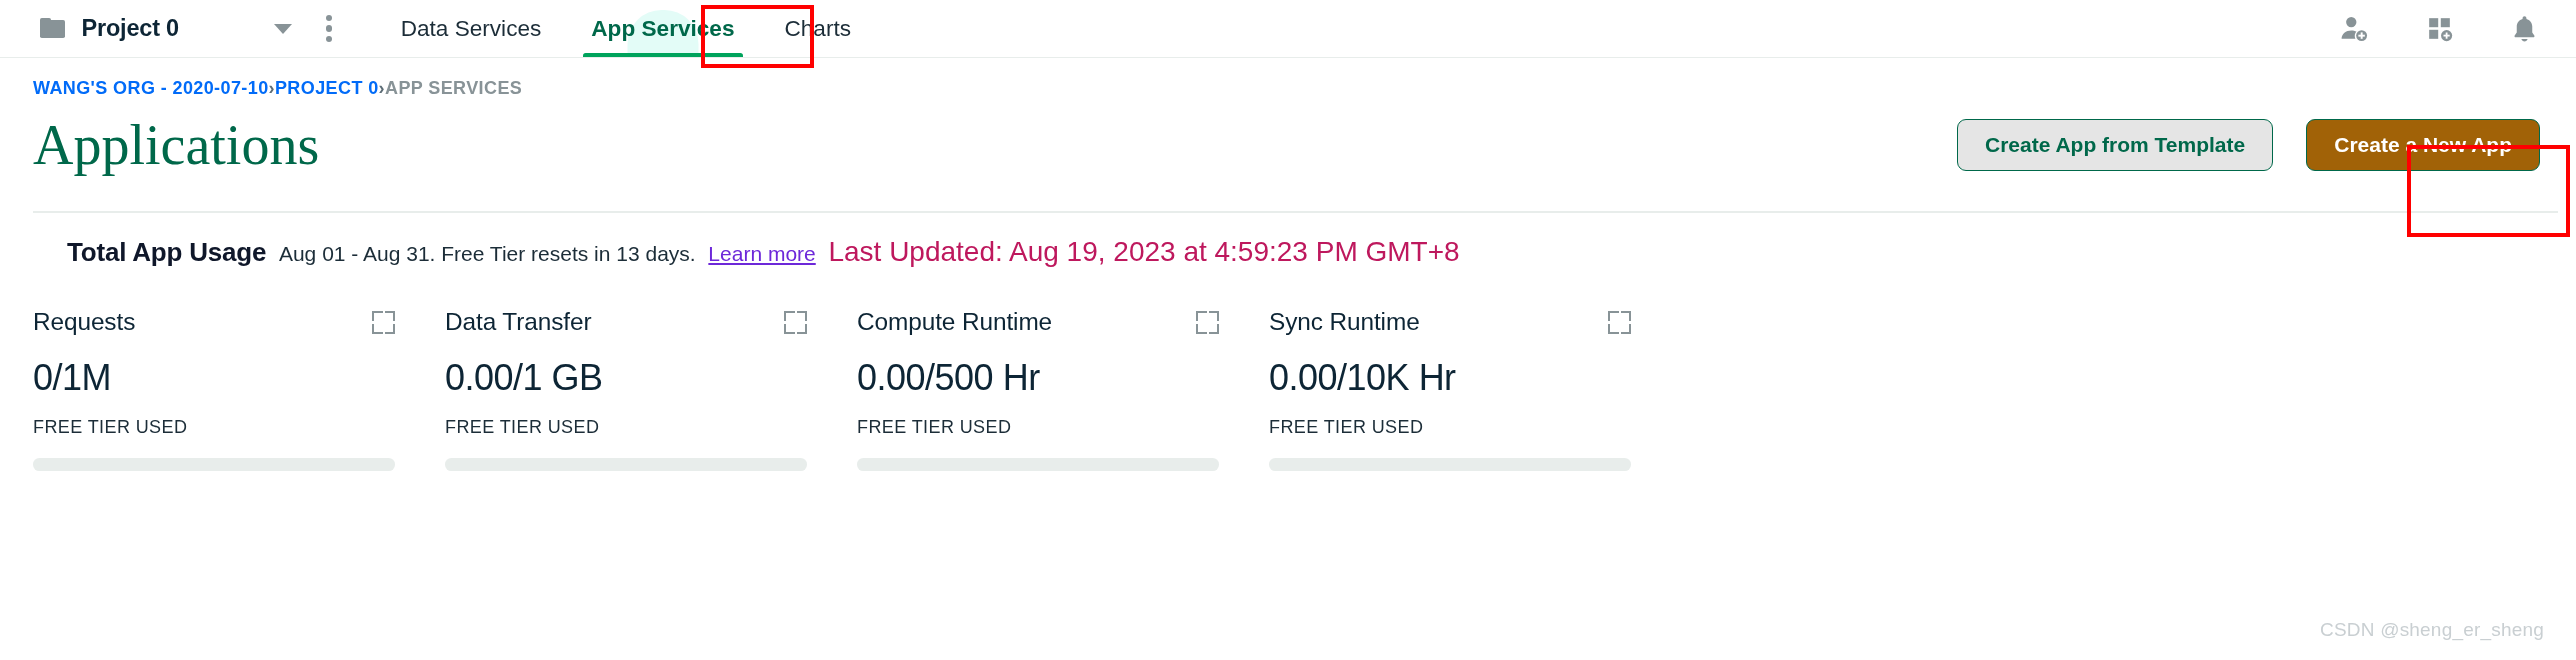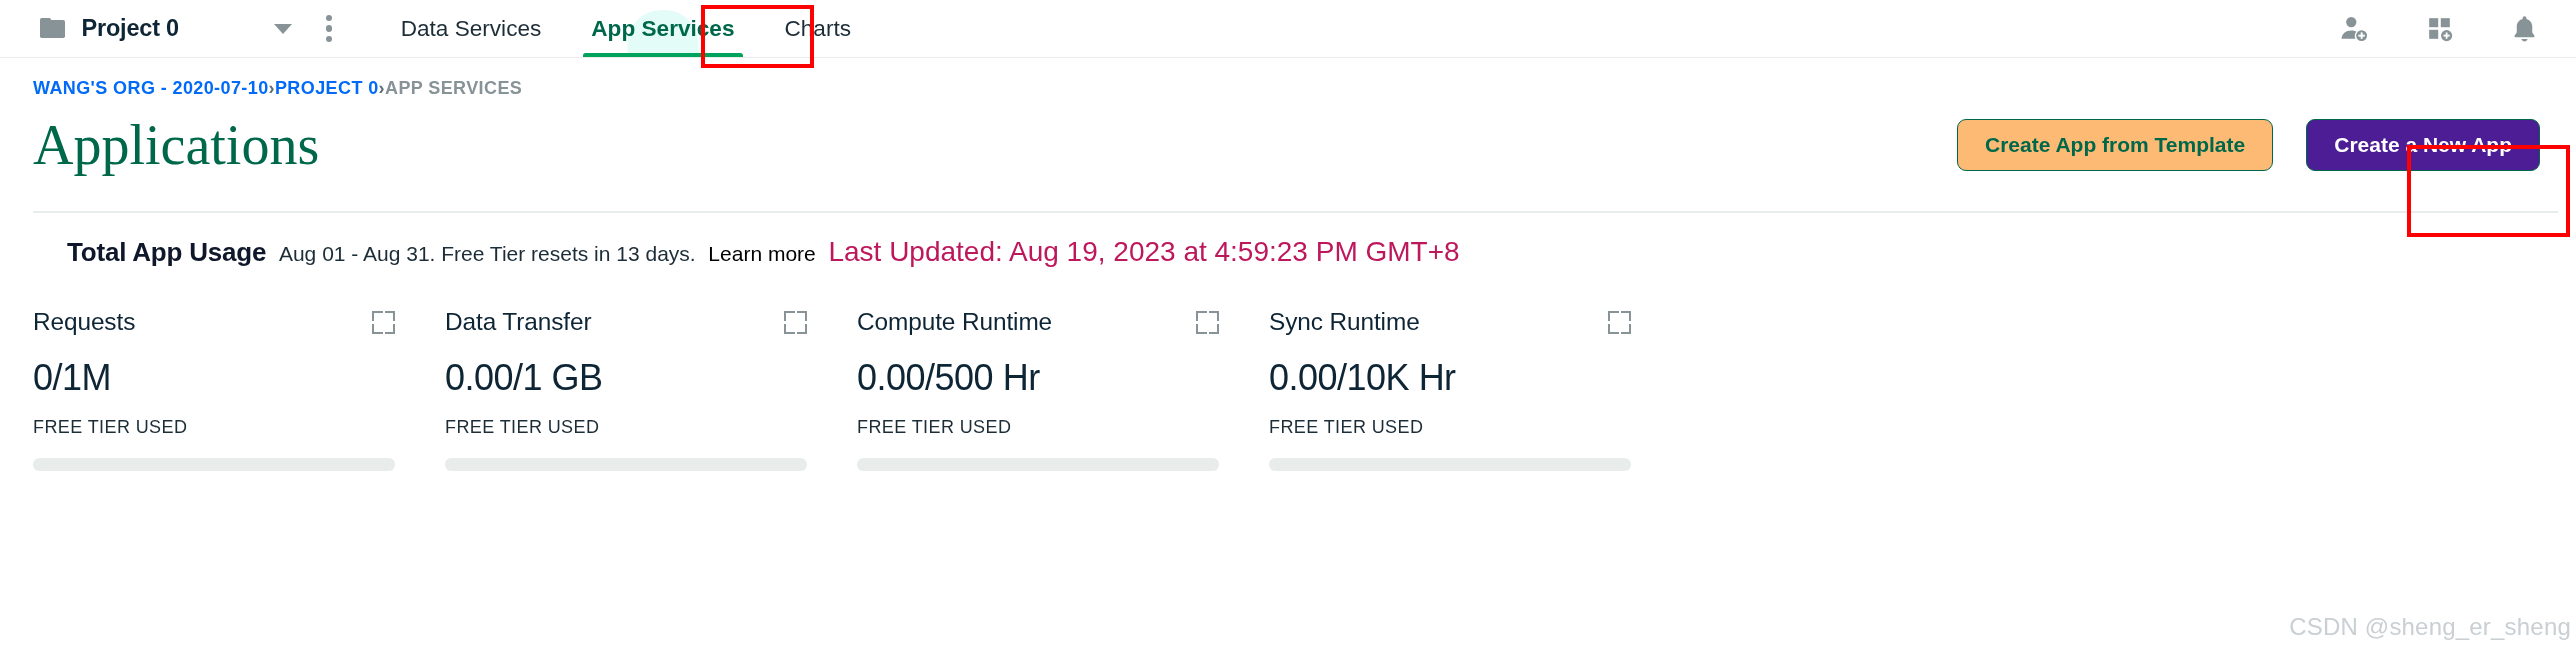--- a/index.html
+++ b/index.html
@@ -189,26 +189,26 @@
     padding: 0 27px;
     height: 52px;
     display: flex;
     align-items: center;
     justify-content: center;
     cursor: pointer;
     white-space: nowrap;
     box-sizing: border-box;
   }
   .btn-secondary {
-    background: #fdba74;
+    background: #e5e5e5;
     color: #00684a;
     border: 1.8px solid #00684a;
   }
   .btn-primary {
-    background: #4c1d95;
+    background: #a16207;
     color: #ffffff;
     border: 1.8px solid #00684a;
   }
 
   
   .divider {
     margin: 25px 0 0 33px;
     width: 2525px;
     height: 1.8px;
     background: #e8edeb;
@@ -228,22 +228,23 @@
     color: #0f172a;
     letter-spacing: -0.2px;
     margin-left: 34px;
   }
   .usage-sub {
     font-size: 21px;
     color: #1c2d38;
   }
   .usage-link {
     font-size: 21px;
-    color: #000000;
+    color: #6d28d9;
     cursor: pointer;
+    text-decoration: underline;
   }
   .usage-updated {
     font-size: 28px;
     color: #be185d;
   }
 
   
   .metrics {
     display: flex;
     padding-left: 33px;
@@ -306,23 +307,23 @@
   .metric-bar i {
     display: block;
     height: 100%;
     background: #00a35c;
     border-radius: 6.3px;
   }
 
   
   .watermark {
     position: absolute;
-    right: 5px;
+    right: 32px;
     bottom: 20px;
-    font-size: 24px;
+    font-size: 19px;
     color: #c9cfd2;
     letter-spacing: 0.2px;
     white-space: nowrap;
   }
 </style>
 </head>
 <body>
 
 <div class="topnav">
 

